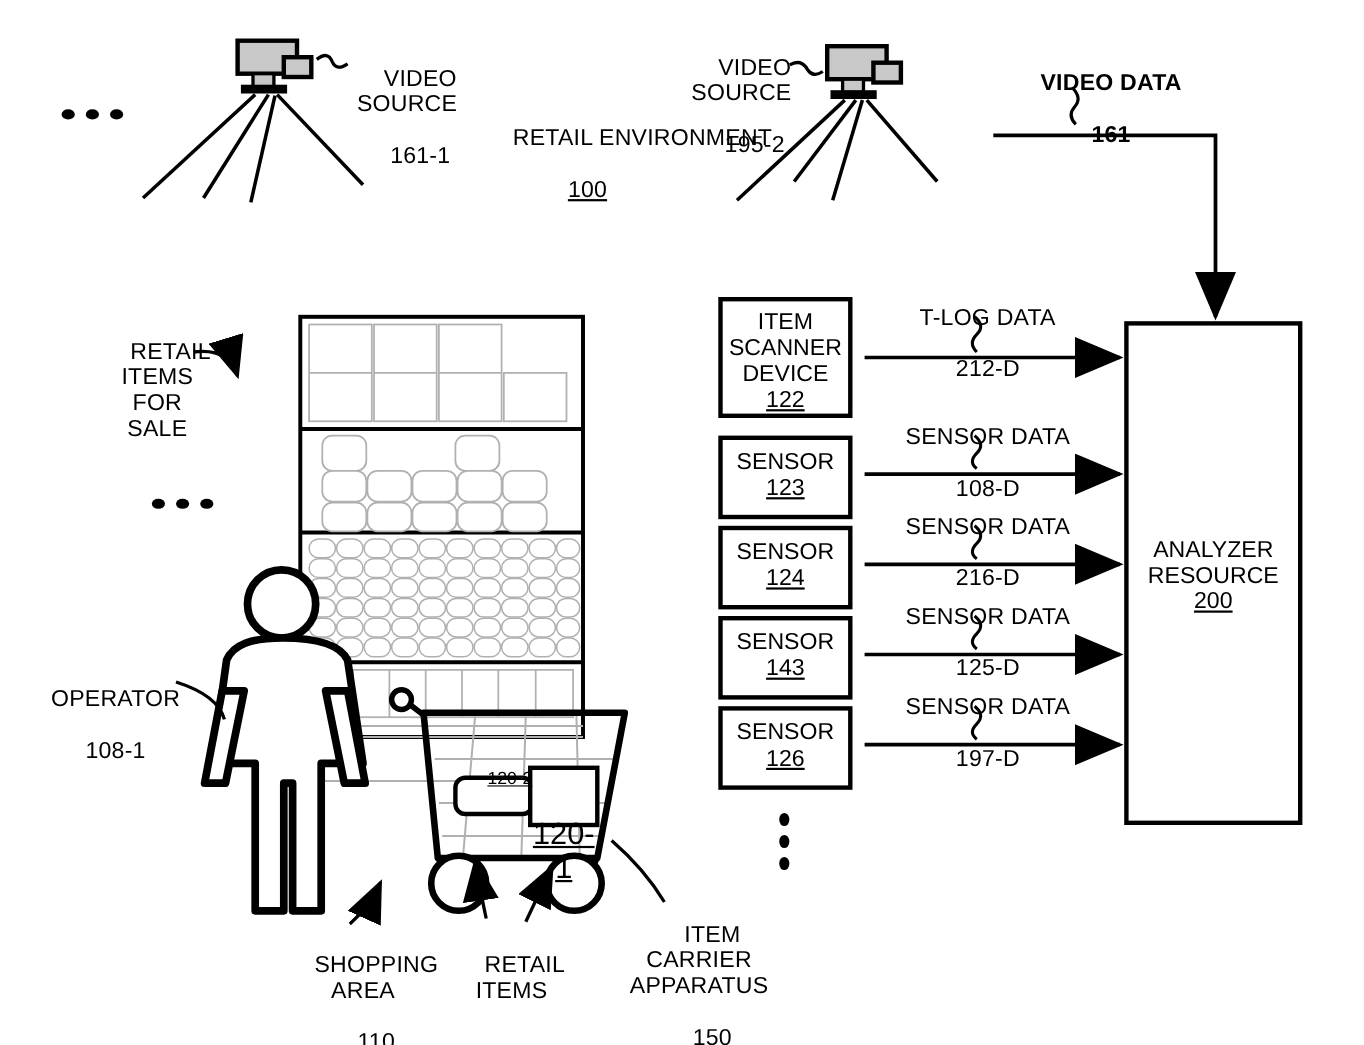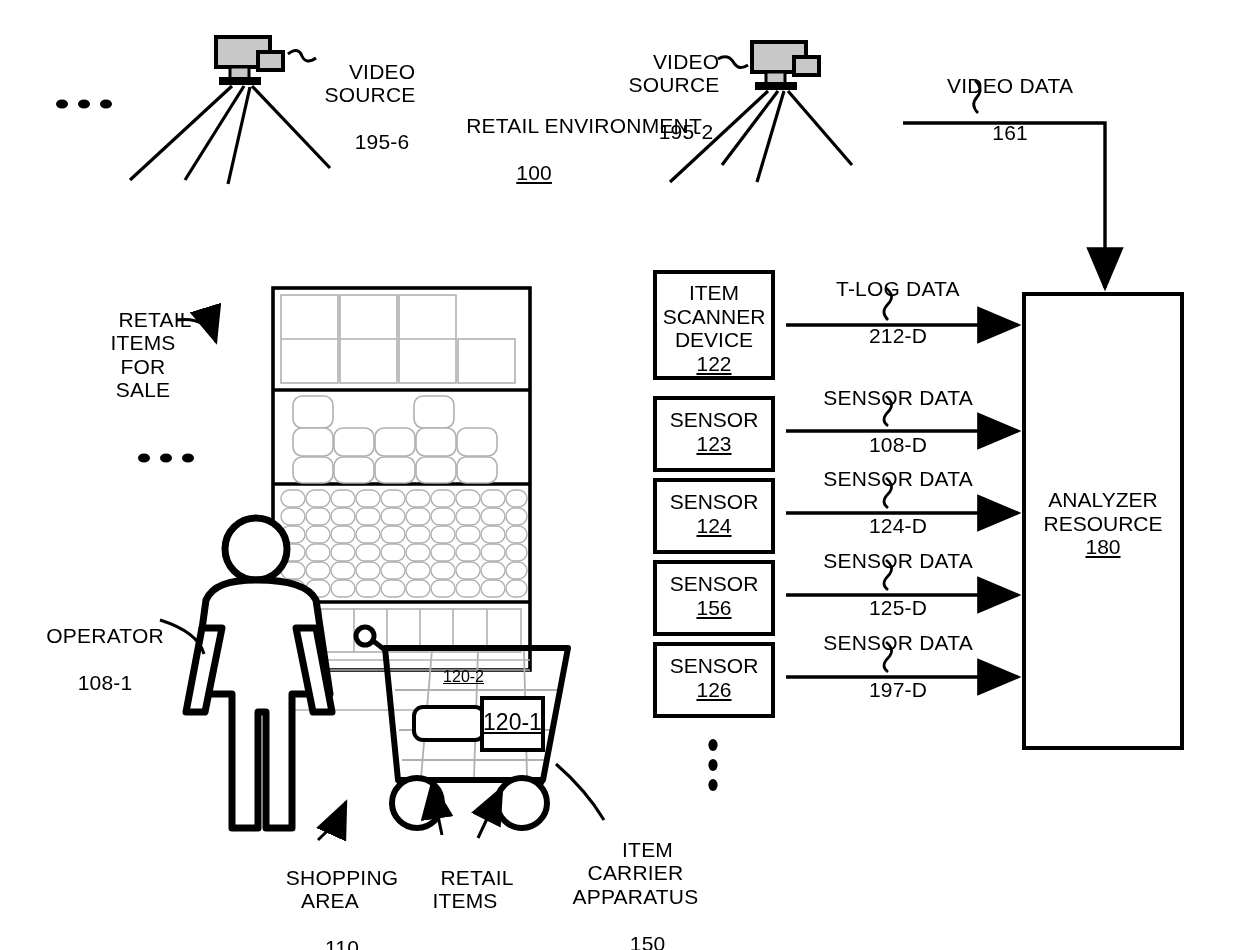--- a/index.html
+++ b/index.html
@@ -2,21 +2,21 @@
 <html><head>
 <meta charset="utf-8">
 <style>
   html,body{margin:0;padding:0;background:#ffffff;}
   body{width:1240px;height:950px;overflow:hidden;
        font-family:"Liberation Sans","DejaVu Sans",sans-serif;color:#000;}
   #stage{position:relative;width:1240px;height:950px;}
   svg.layer{position:absolute;left:0;top:0;width:1240px;height:950px;}
   .lbl{position:absolute;text-align:center;line-height:1.12;
        font-size:21px;letter-spacing:.2px;white-space:pre;}
-  .u{text-decoration:underline;}
+  .u{text-decoration:underline;margin-top:32px;}
   .boxtext{position:absolute;text-align:center;line-height:1.12;font-size:21px;}
 </style>
 </head>
 <body>
 
 <div id="stage">
 
   <svg class="layer" viewBox="0 0 1240 950">
     <defs>
       <marker id="ah" markerWidth="13" markerHeight="11" refX="12" refY="5.5" orient="auto">
@@ -277,49 +277,49 @@
       <path d="M886,478 q10,8 2,16 q-8,8 0,14"></path>
       <path d="M886,560 q10,8 2,16 q-8,8 0,14"></path>
       <path d="M886,642 q10,8 2,16 q-8,8 0,14"></path>
     </g>
 
     <rect x="1024" y="294" width="158" height="454" fill="#fff" stroke="#000" stroke-width="4"></rect>
   </svg>
 
   <div class="lbl" style="left:300px; top:36px; width:140px;">
     <span>VIDEO<br>SOURCE</span><br>
-    <span>195-6</span>
+    <span>161-1</span>
   </div>
 
   <div class="lbl" style="left:442px; top:90px; width:160px;">
     <span>RETAIL ENVIRONMENT</span><br>
     <span class="u">100</span>
   </div>
 
   <div class="lbl" style="left:614px; top:26px; width:120px;">
     <span>VIDEO<br>SOURCE</span><br>
     <span>195-2</span>
   </div>
 
-  <div class="lbl" style="left:908px; top:50px; width:180px;">
+  <div class="lbl" style="left:908px; top:40px; width:180px;font-weight:bold;">
     <span>VIDEO DATA</span><br>
     <span>161</span>
   </div>
 
   <div class="lbl" style="left:84px; top:284px; width:118px;">
     <span>RETAIL<br>ITEMS<br>FOR<br>SALE</span>
   </div>
 
   <div class="lbl" style="left:18px; top:600px; width:150px;">
     <span>OPERATOR</span><br>
     <span>108-1</span>
   </div>
 
   <div class="boxtext u" style="left:414px; top:668px; width:70px; font-size:16px;text-align:right;">120-2</div>
-  <div class="boxtext u" style="left:482px; top:710px; width:61px; font-size:23px;">120-1</div>
+  <div class="boxtext u" style="left:482px; top:710px; width:61px; font-size:28px;">120-1</div>
 
   <div class="lbl" style="left:255px; top:842px; width:150px;">
     <span>SHOPPING<br>AREA</span><br>
     <span>110</span>
   </div>
 
   <div class="lbl" style="left:405px; top:842px; width:120px;">
     <span>RETAIL<br>ITEMS</span>
   </div>
 
@@ -335,46 +335,46 @@
   <div class="boxtext" style="left:655px; top:408px; width:118px;">
     <span>SENSOR</span><br>
     <span class="u">123</span>
   </div>
   <div class="boxtext" style="left:655px; top:490px; width:118px;">
     <span>SENSOR</span><br>
     <span class="u">124</span>
   </div>
   <div class="boxtext" style="left:655px; top:572px; width:118px;">
     <span>SENSOR</span><br>
-    <span class="u">156</span>
+    <span class="u">143</span>
   </div>
   <div class="boxtext" style="left:655px; top:654px; width:118px;">
     <span>SENSOR</span><br>
     <span class="u">126</span>
   </div>
 
   <div class="lbl" style="left:790px; top:253px; width:192px;">
     <span>T-LOG DATA</span><br>
     <span>212-D</span>
   </div>
   <div class="lbl" style="left:790px; top:362px; width:192px;">
     <span>SENSOR DATA</span><br>
     <span>108-D</span>
   </div>
   <div class="lbl" style="left:790px; top:443px; width:192px;">
     <span>SENSOR DATA</span><br>
-    <span>124-D</span>
+    <span>216-D</span>
   </div>
   <div class="lbl" style="left:790px; top:525px; width:192px;">
     <span>SENSOR DATA</span><br>
     <span>125-D</span>
   </div>
   <div class="lbl" style="left:790px; top:607px; width:192px;">
     <span>SENSOR DATA</span><br>
     <span>197-D</span>
   </div>
 
   <div class="boxtext" style="left:1024px; top:488px; width:158px;text-align:center;">
     <span>ANALYZER<br>RESOURCE</span><br>
-    <span class="u">180</span>
+    <span class="u">200</span>
   </div>
 
 </div>
 
 </body></html>

